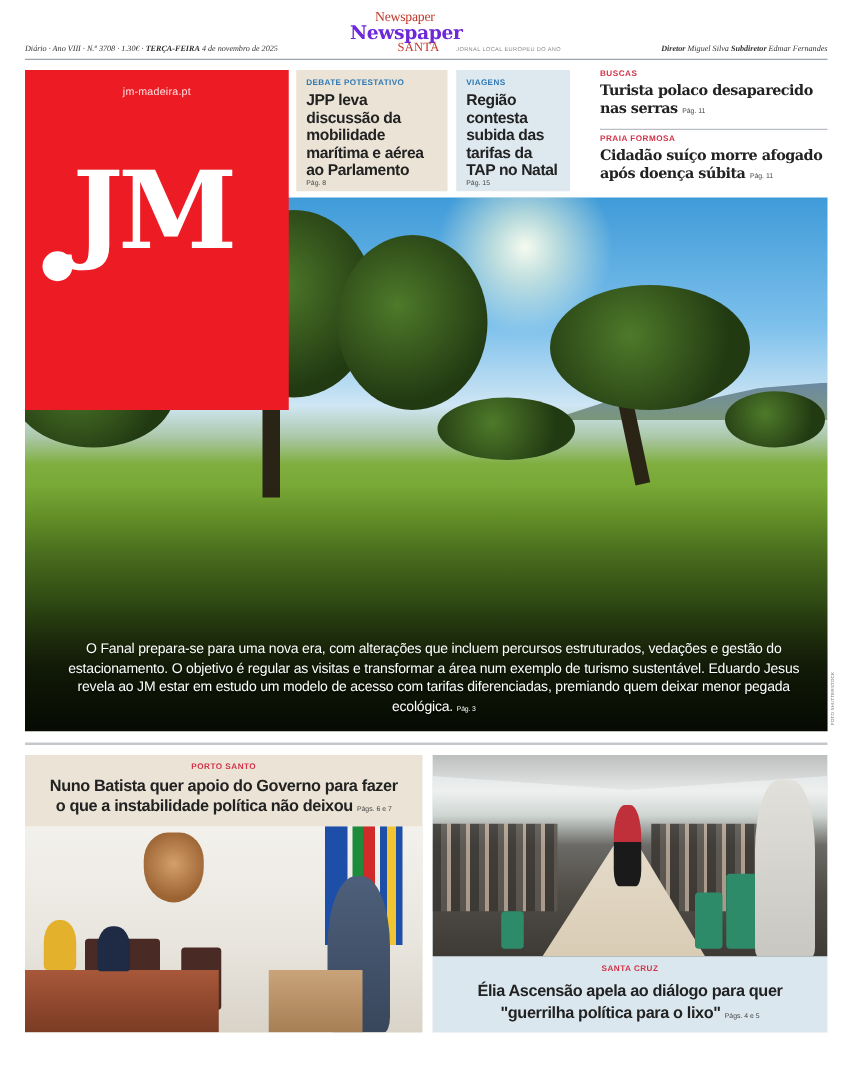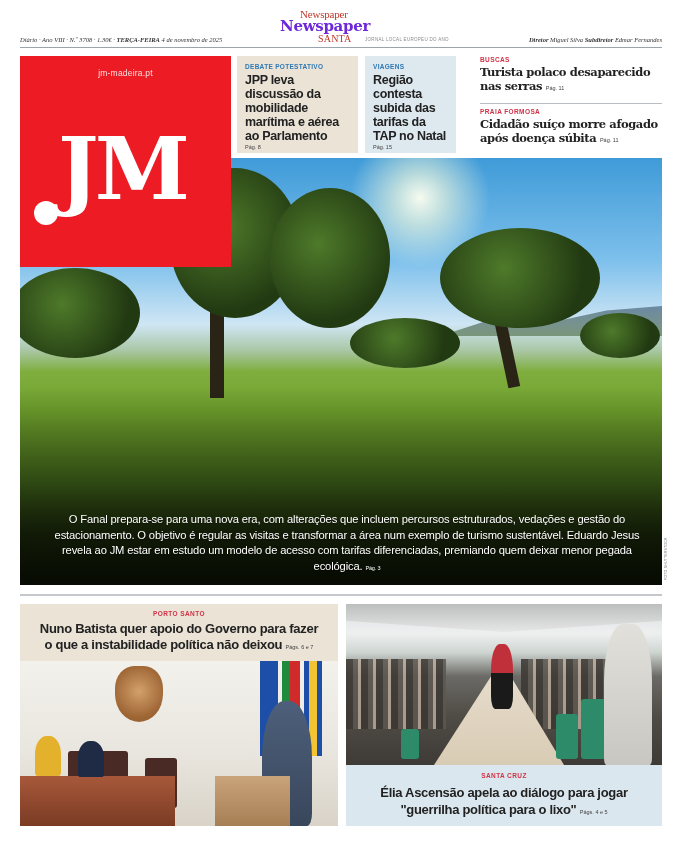--- a/index.html
+++ b/index.html
@@ -12,21 +12,21 @@
     .meta-left { left: 20px; }
     .meta-right { right: 20px; }
     .award { position: absolute; left: 280px; top: 9px; width: 190px; height: 40px; }
     .award .eu { position: absolute; left: 20px; top: 0; font-family: "Liberation Serif", serif; font-size: 11px; color: #c0392b; letter-spacing: -0.2px; line-height: 11px; }
     .award .np { position: absolute; left: 0; top: 9px; font-family: "DejaVu Serif", serif; font-weight: bold; font-size: 15px; color: #6d28d9; letter-spacing: -0.3px; line-height: 16px; }
     .award .aw { position: absolute; left: 38px; top: 24px; font-family: "Liberation Serif", serif; font-size: 10px; color: #c0392b; letter-spacing: 0.2px; line-height: 11px; }
     .award .jl { position: absolute; left: 85px; top: 28px; font-size: 4.5px; color: #8a8a8a; letter-spacing: 0.3px; white-space: nowrap; }
     .top-rule { position: absolute; left: 20px; right: 20px; top: 47px; height: 1px; background: #9aa4ad; }
 
     
-    .logo { position: absolute; left: 20px; top: 56px; width: 211px; height: 211px; background: #ed1c24; z-index: 3; }
+    .logo { position: absolute; left: 20px; top: 56px; width: 211px; height: 272px; background: #ed1c24; z-index: 3; }
     .logo .url { position: absolute; top: 12px; left: 0; right: 0; text-align: center; color: #ffe1e1; font-size: 8.5px; letter-spacing: 0.2px; }
     .logo .mark { position: absolute; left: 12px; top: 68px; color: #ffffff; font-family: "DejaVu Serif", serif; font-weight: bold; font-size: 86px; line-height: 90px; letter-spacing: -4px; }
     .logo .dot { position: absolute; left: 14px; top: 145px; width: 24px; height: 24px; border-radius: 50%; background: #fff; }
 
     
     .teaser { position: absolute; top: 56px; height: 97px; padding: 7px 6px 0 8px; }
     .teaser-beige { left: 237px; width: 121px; background: #eae3d6; }
     .teaser-blue { left: 365px; width: 91px; background: #dde8ef; }
     .teaser .kicker { font-size: 6.5px; font-weight: bold; color: #2f78b4; letter-spacing: 0.3px; margin-bottom: 3px; }
     .teaser .head { font-size: 12.5px; font-weight: bold; color: #222; line-height: 14px; letter-spacing: -0.3px; }
@@ -180,16 +180,16 @@
     <div class="pr-crowd" style="left:175px;top:55px;width:90px;"></div>
     <div class="pr-aisle"></div>
     <div class="pr-seat" style="left:55px;top:125px;width:18px;height:30px;"></div>
     <div class="pr-seat" style="left:210px;top:110px;width:22px;height:45px;"></div>
     <div class="pr-seat" style="left:235px;top:95px;width:26px;height:60px;"></div>
     <div class="pr-woman"></div>
     <div class="pr-man"></div>
   </div>
   <div class="kicker">SANTA CRUZ</div>
   <div class="head">
-    <div>Élia Ascensão apela ao diálogo para jogar</div>
+    <div>Élia Ascensão apela ao diálogo para quer</div>
     <div><span>"guerrilha política para o lixo"</span> <span class="pg">Págs. 4 e 5</span></div>
   </div>
 </div>
 
 </body></html>

